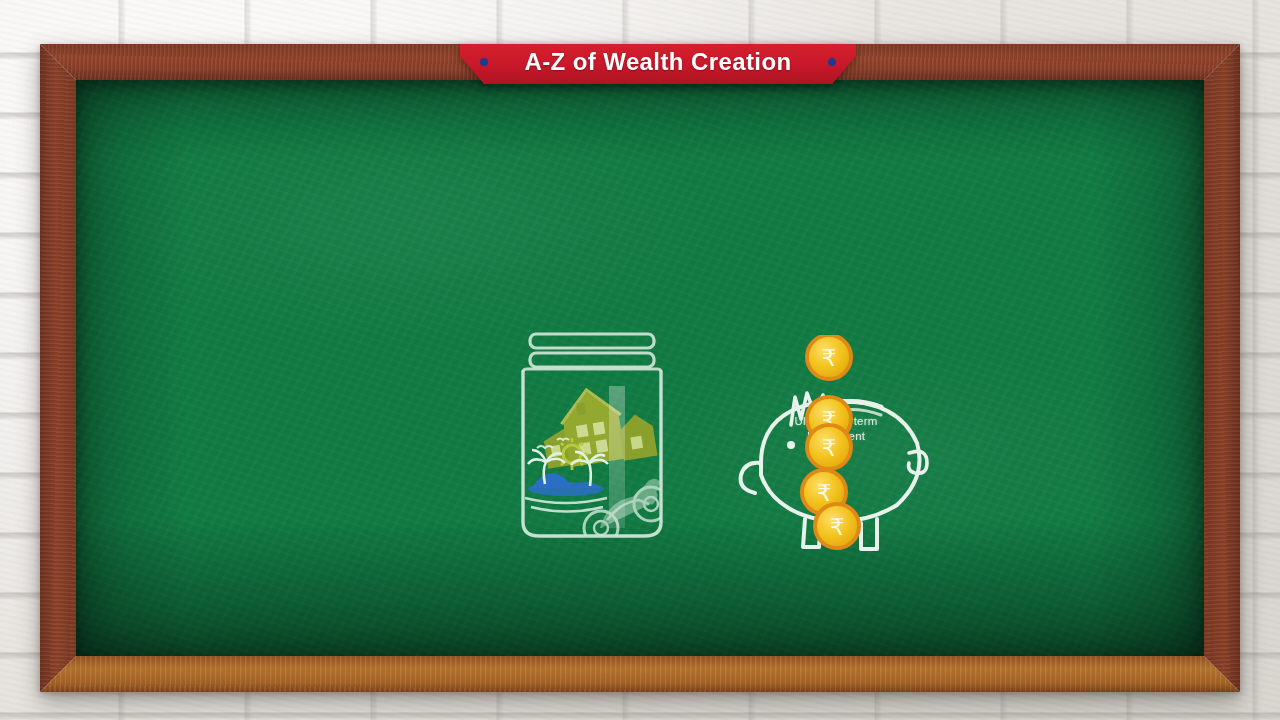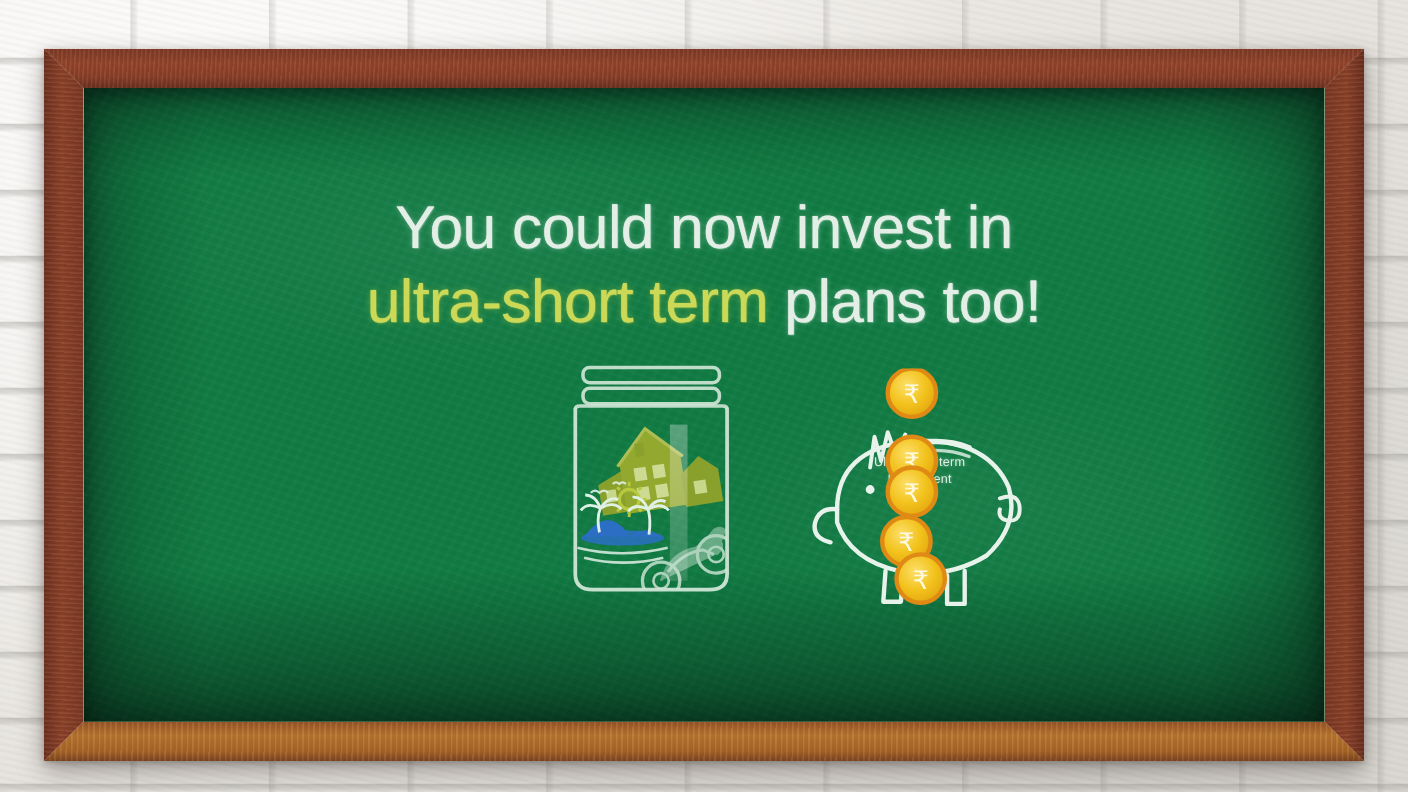--- a/index.html
+++ b/index.html
@@ -282,26 +282,20 @@
 
   <div id="frame">
     <div class="frame-side" id="frame-top"></div>
     <div class="frame-side" id="frame-left"></div>
     <div class="frame-side" id="frame-right"></div>
     <div class="frame-side" id="frame-bottom"></div>
 
     <div id="board">
       <div id="board-texture"></div>
 
-      <div id="headline">
-        <div class="headline-line chalk-white">You could now invest in</div>
-        <div class="headline-line">
-          <span class="chalk-yellow">ultra-short term</span><span class="chalk-white"> plans too!</span>
-        </div>
-      </div>
 
       <div id="jar">
         <svg width="190" height="220" viewBox="0 0 190 220">
           <defs>
             <clipPath id="jarBodyClip">
               <path d="M26 54 L164 54 L164 196 Q164 210 150 210 L40 210 Q26 210 26 196 Z"></path>
             </clipPath>
             <linearGradient id="jarGloss" x1="0" y1="0" x2="0" y2="1">
               <stop offset="0%" stop-color="#ffffff" stop-opacity="0.30"></stop>
               <stop offset="100%" stop-color="#ffffff" stop-opacity="0.14"></stop>
@@ -456,14 +450,20 @@
             <circle cx="116" cy="191" r="22" fill="url(#coinFill)" stroke="#e08a16" stroke-width="4"></circle>
             <text x="116" y="200" text-anchor="middle" font-size="23" fill="#fff9e0" font-family="DejaVu Sans, sans-serif">₹</text>
           </g>
         </svg>
       </div>
 
       <div id="board-vignette"></div>
     </div>
   </div>
 
+  <div id="ribbon">
+    <div id="ribbon-shape"></div>
+    <div class="ribbon-dot" id="ribbon-dot-left"></div>
+    <div class="ribbon-dot" id="ribbon-dot-right"></div>
+    <div id="ribbon-label">A-Z of Wealth Creation</div>
+  </div>
 
 </div>
 
 </body></html>

